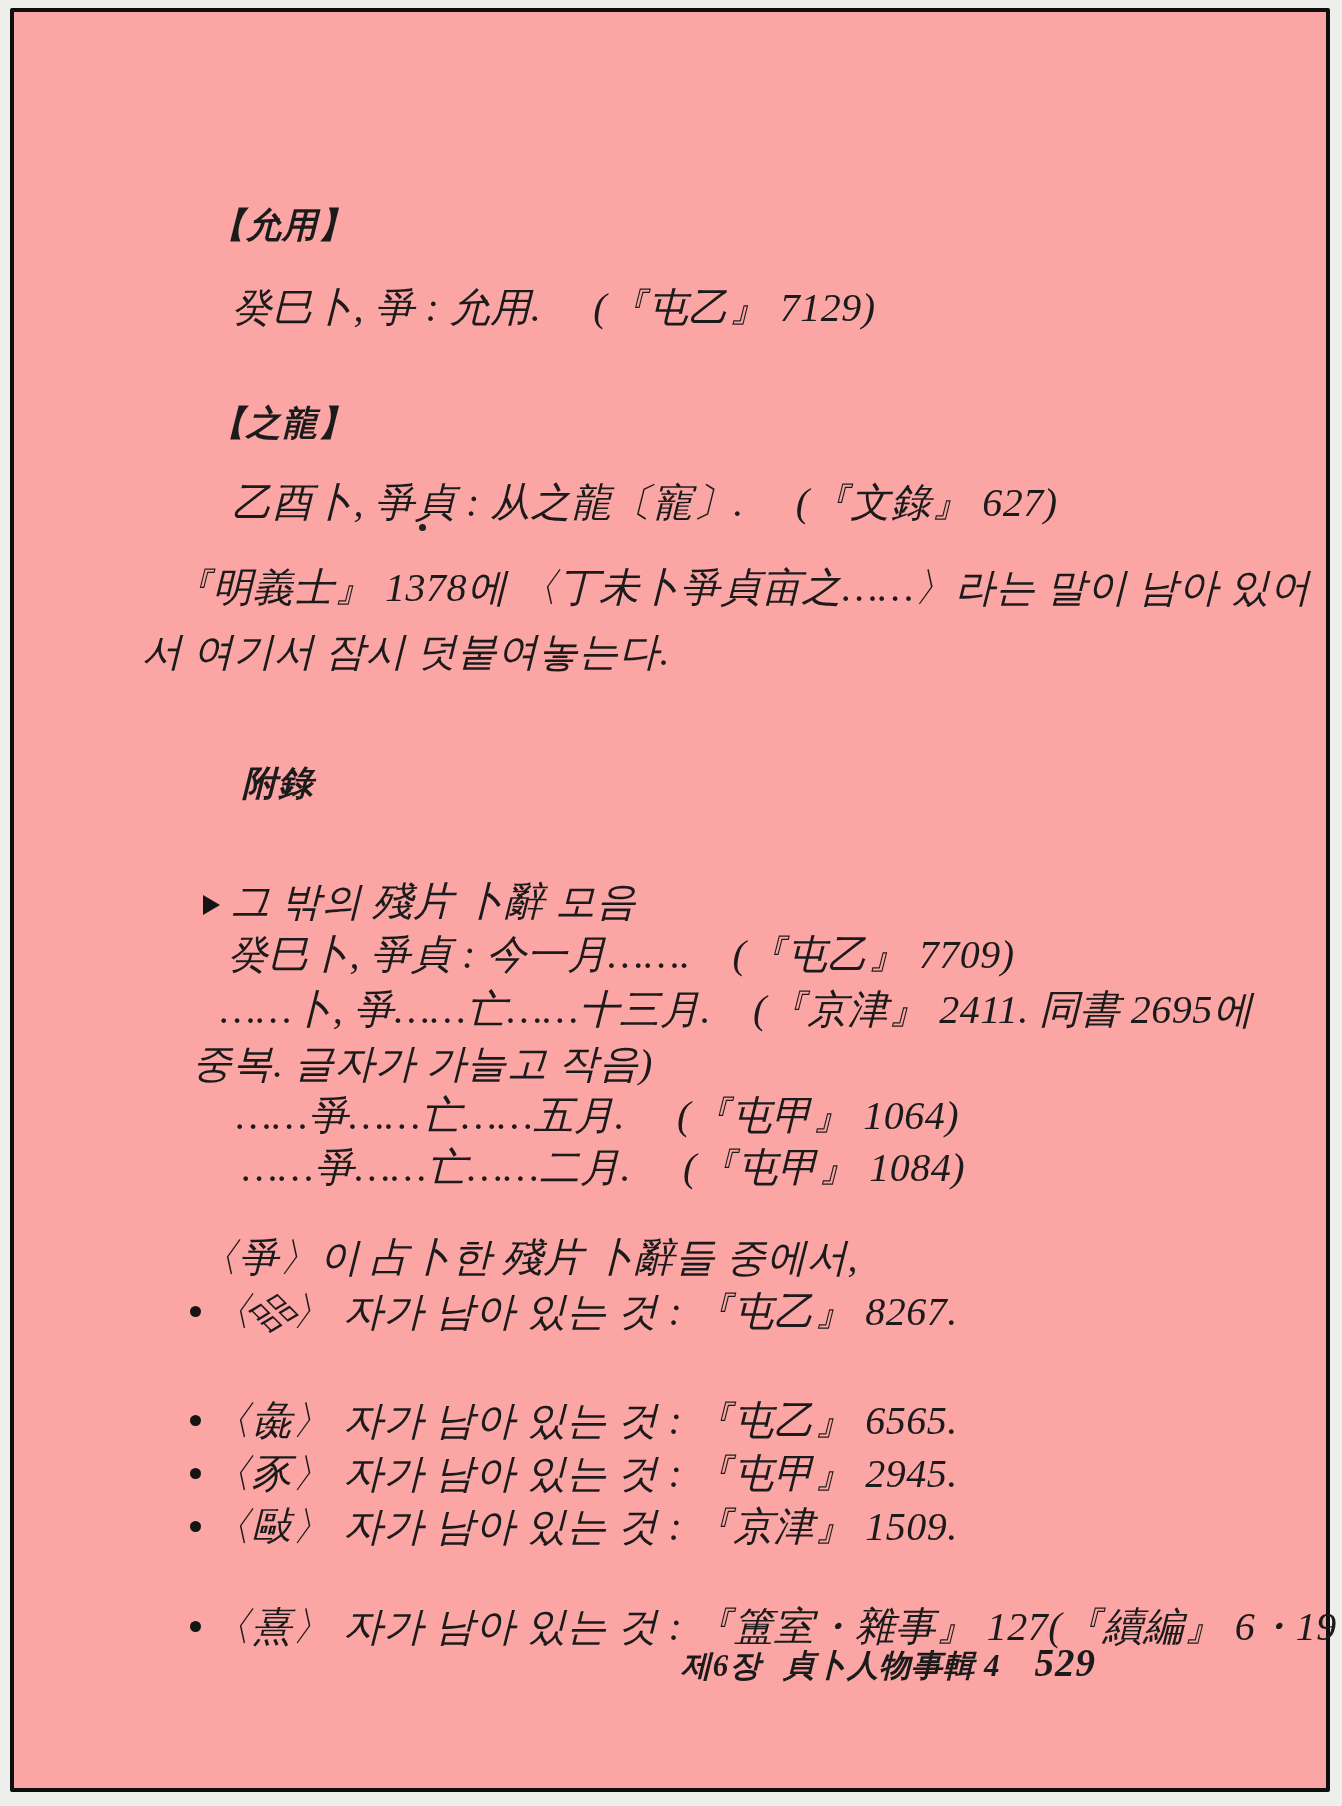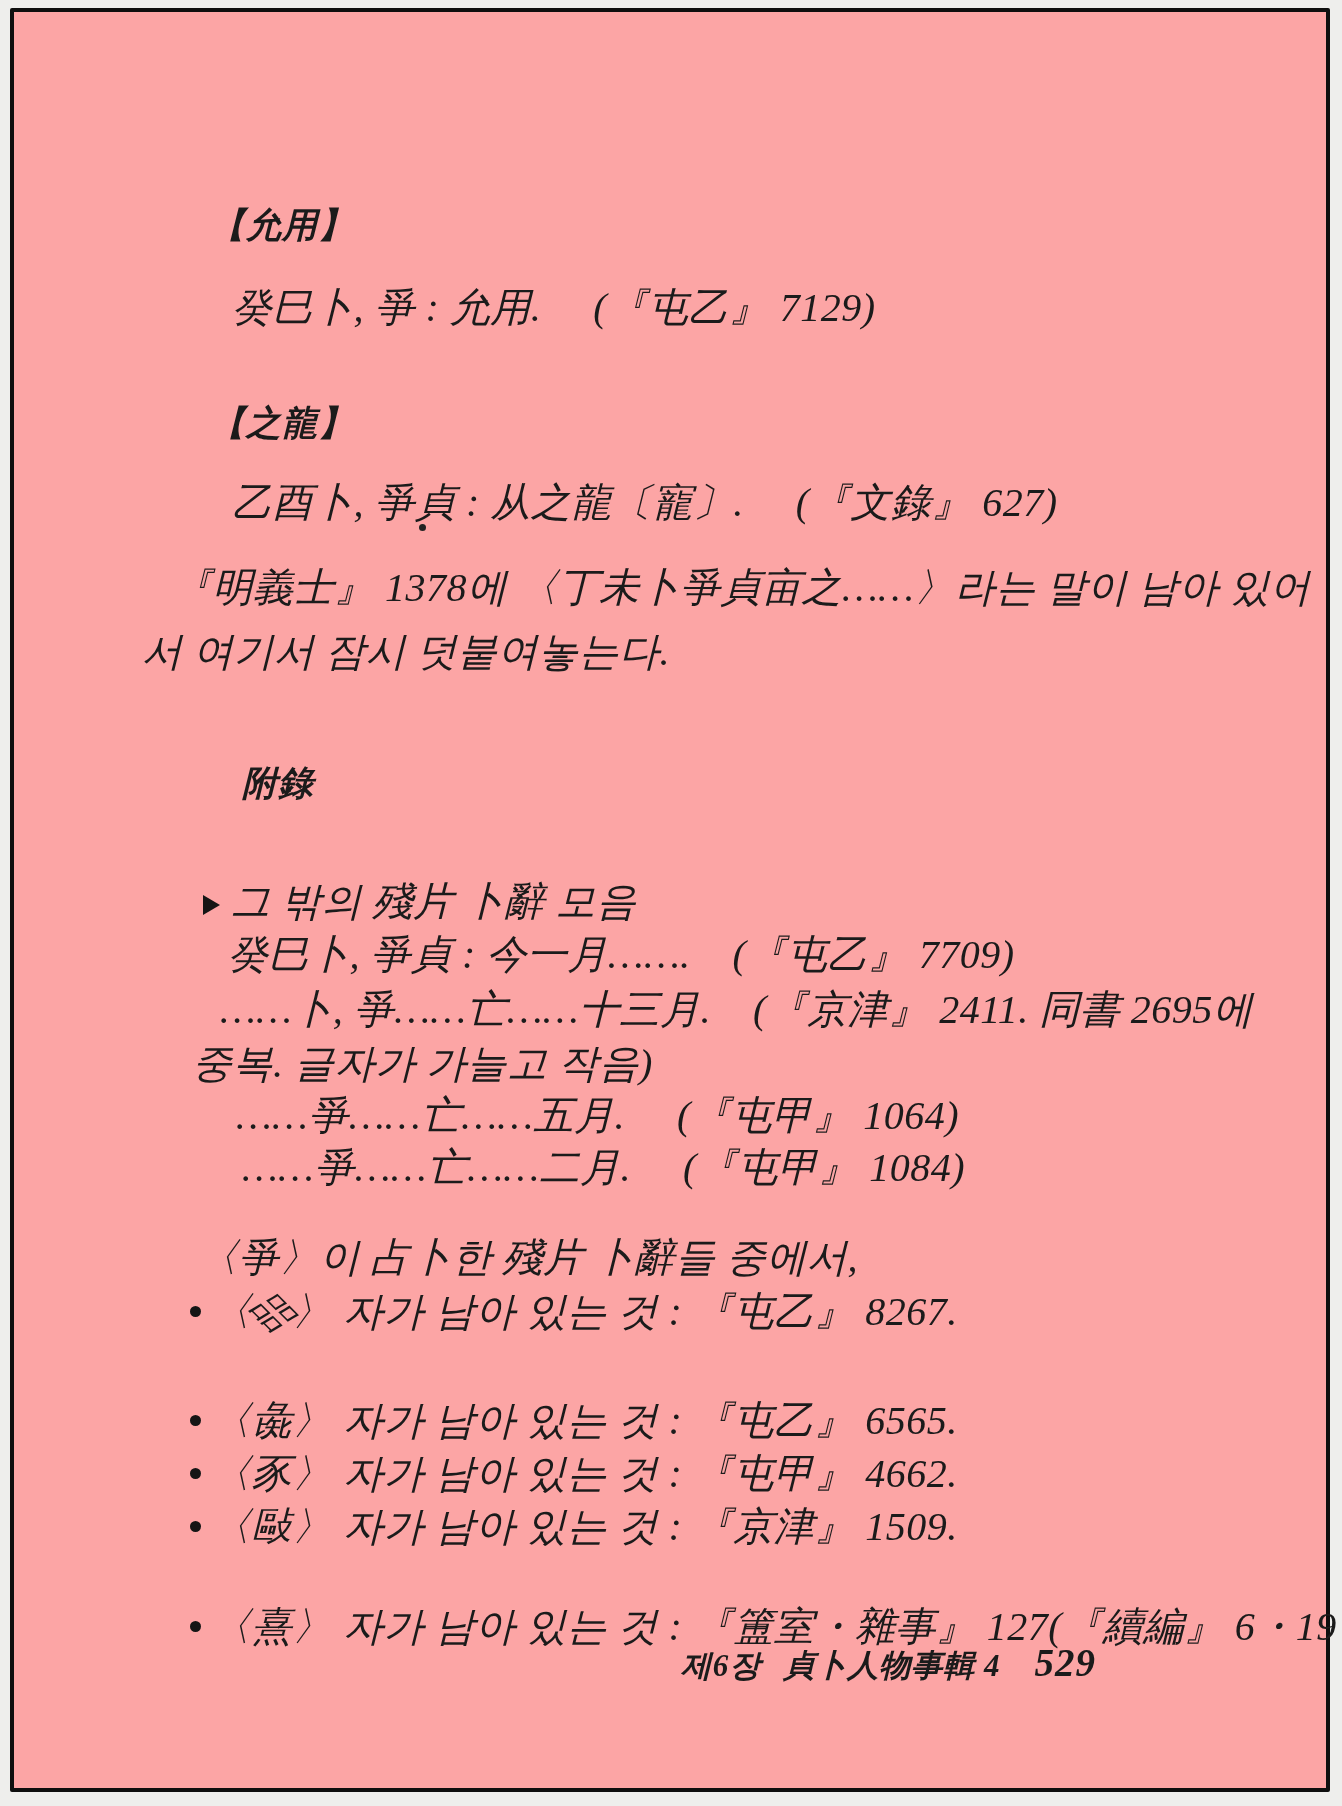--- a/index.html
+++ b/index.html
@@ -113,21 +113,21 @@
 
     <div class="abs ink body-text" style="left:184px; top:1218px;">〈爭〉이 占卜한 殘片 卜辭들 중에서,</div>
 
     <div class="abs ink body-text" style="left:176px; top:1272px;">
       <span class="bullet-dot"></span><span>〈</span><span class="glyph rot">㗊</span><span>〉 자가 남아 있는 것 : 『屯乙』 8267.</span>
     </div>
     <div class="abs ink body-text" style="left:176px; top:1381px;">
       <span class="bullet-dot"></span><span>〈</span><span class="glyph">彘</span><span>〉 자가 남아 있는 것 : 『屯乙』 6565.</span>
     </div>
     <div class="abs ink body-text" style="left:176px; top:1434px;">
-      <span class="bullet-dot"></span><span>〈</span><span class="glyph">豕</span><span>〉 자가 남아 있는 것 : 『屯甲』 4662.</span>
+      <span class="bullet-dot"></span><span>〈</span><span class="glyph">豕</span><span>〉 자가 남아 있는 것 : 『屯甲』 2945.</span>
     </div>
     <div class="abs ink body-text" style="left:176px; top:1487px;">
       <span class="bullet-dot"></span><span>〈</span><span class="glyph">敺</span><span>〉 자가 남아 있는 것 : 『京津』 1509.</span>
     </div>
     <div class="abs ink body-text" style="left:176px; top:1539px;margin-top:48px;">
       <span class="bullet-dot"></span><span>〈</span><span class="glyph">熹</span><span>〉 자가 남아 있는 것 : 『簠室・雜事』 127(『續編』 6・19</span>
     </div>
 
     <div class="abs ink footer" style="right:230px; top:1628px;">
       <span class="chapter">제6장</span><span>貞卜人物事輯 4</span><span class="pagenum">529</span>

